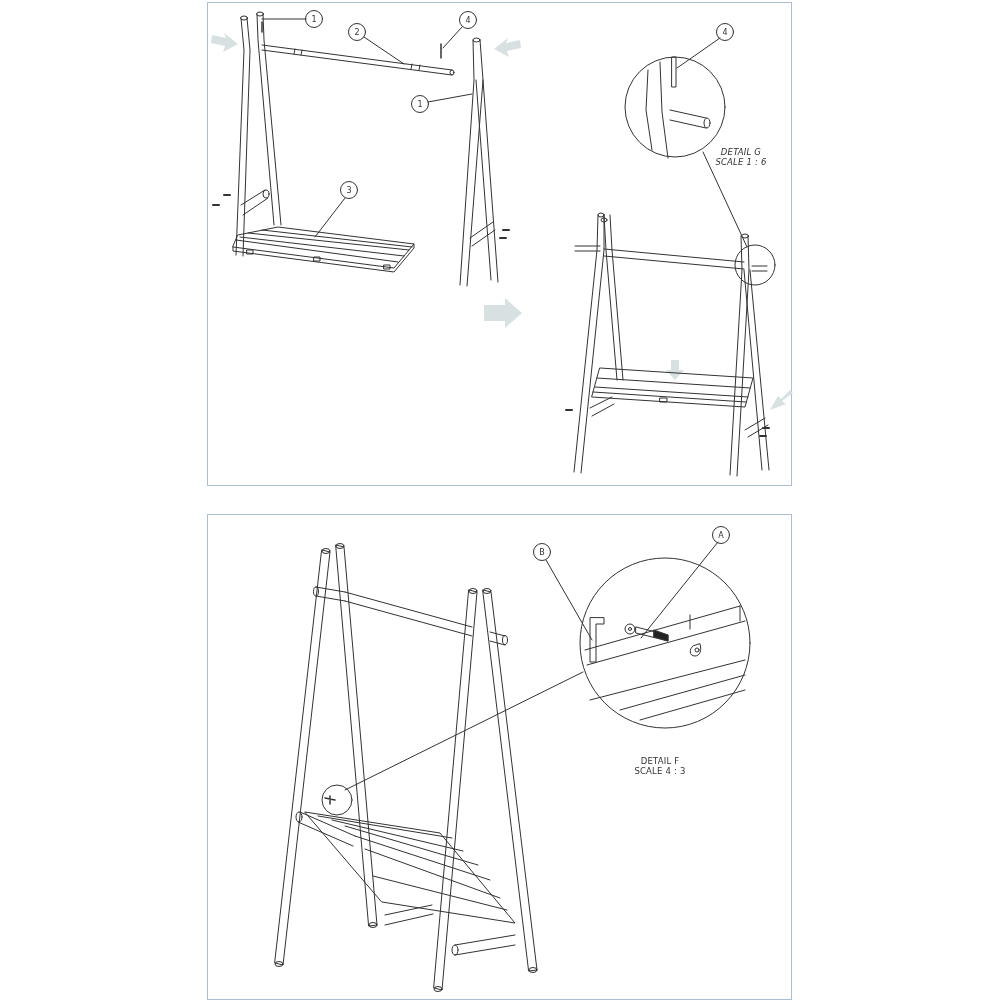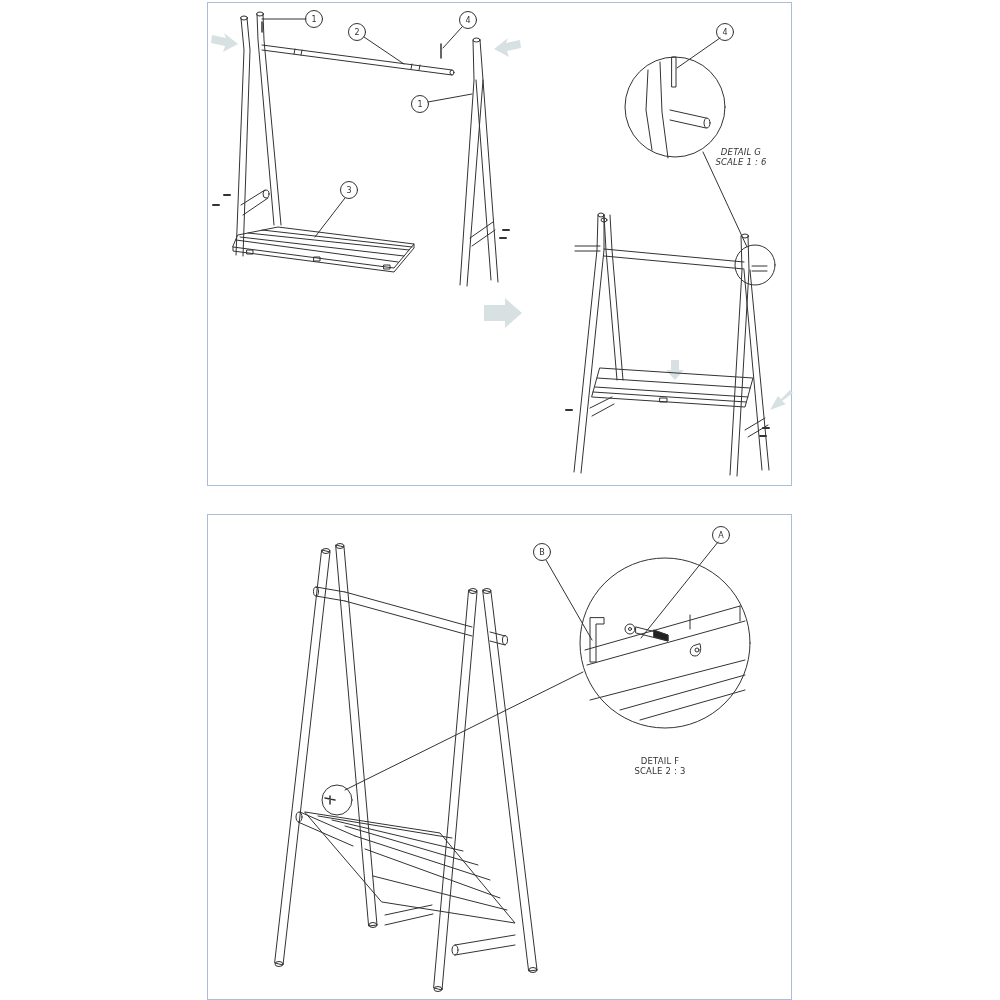--- a/index.html
+++ b/index.html
@@ -195,14 +195,14 @@
   </g>
 </svg>
 
 <div class="cap" style="left:706px;top:147px;width:70px;font-style:italic;">
   <div>DETAIL G</div>
   <div>SCALE 1 : 6</div>
 </div>
 
 <div class="cap" style="left:625px;top:716px;width:70px;margin-top:40px;">
   <div>DETAIL F</div>
-  <div>SCALE 2 : 3</div>
+  <div>SCALE 4 : 3</div>
 </div>
 
 </body></html>

